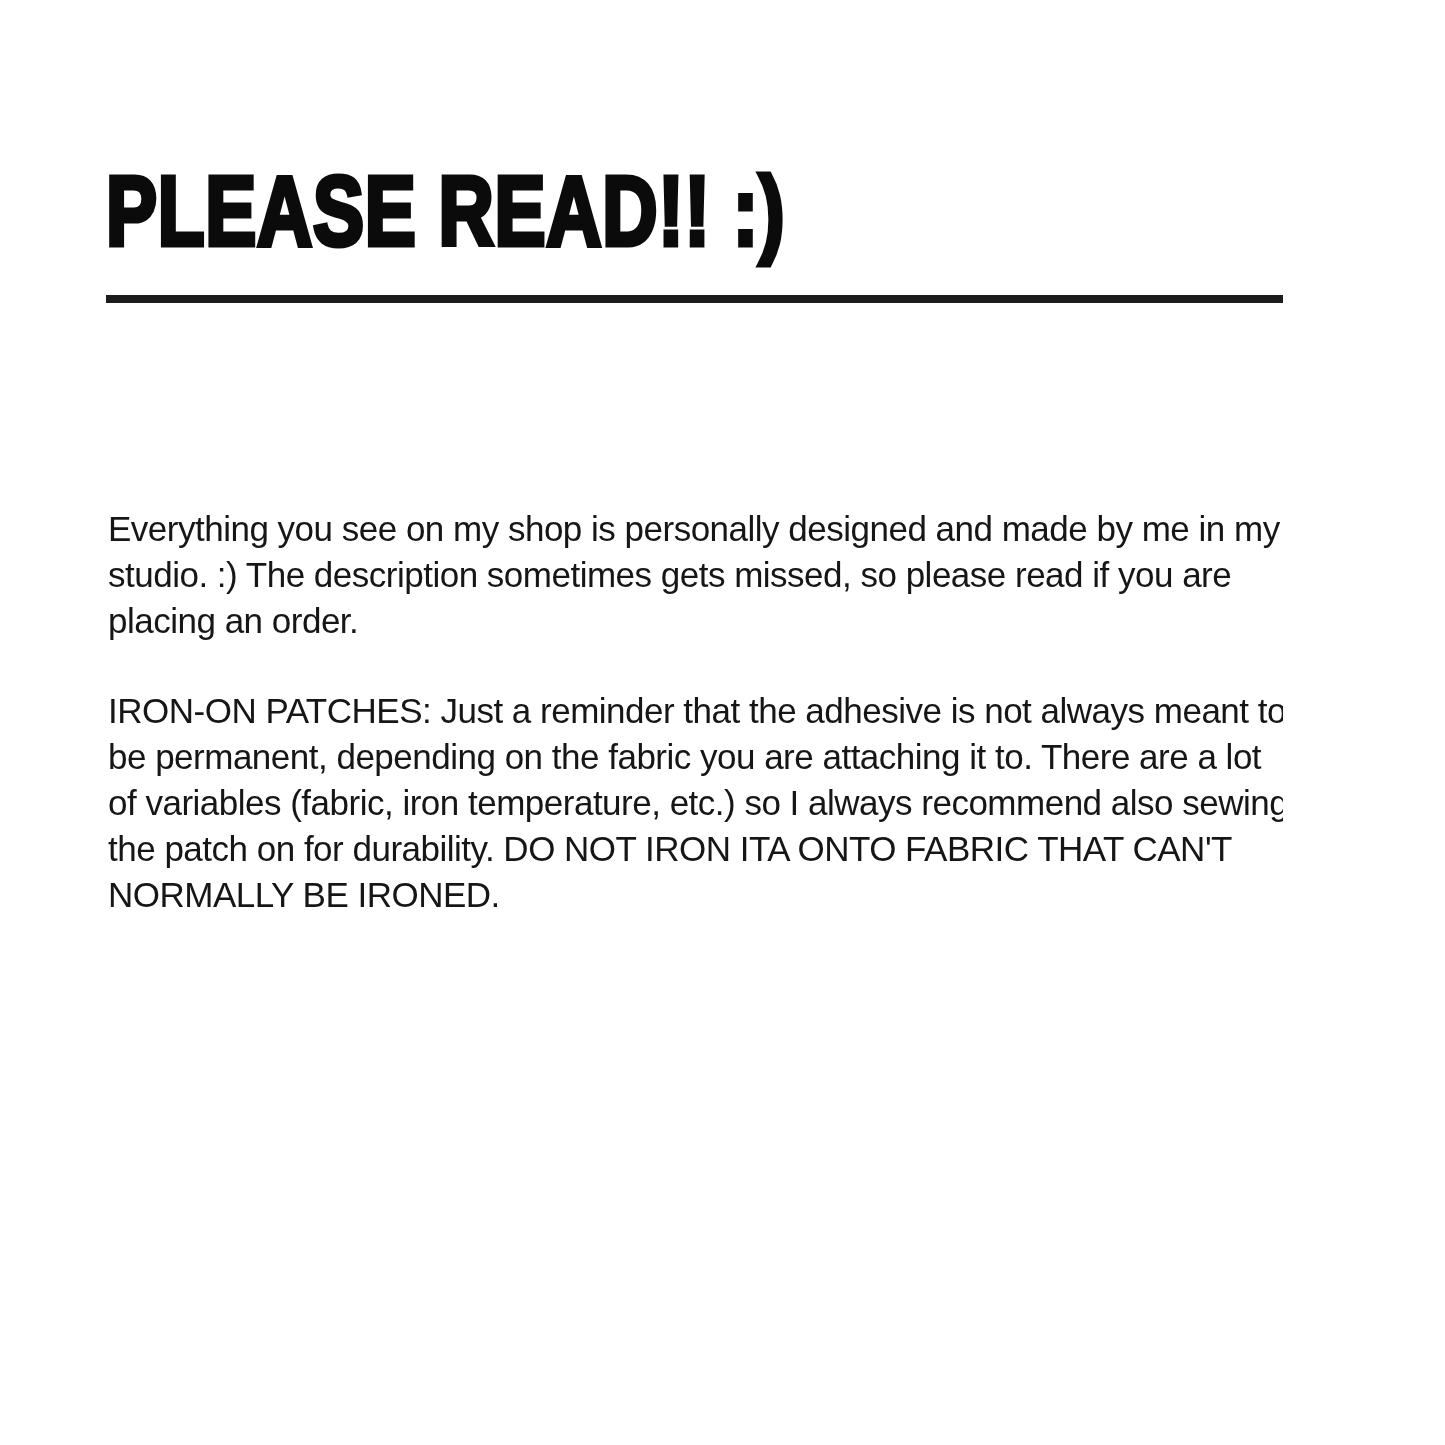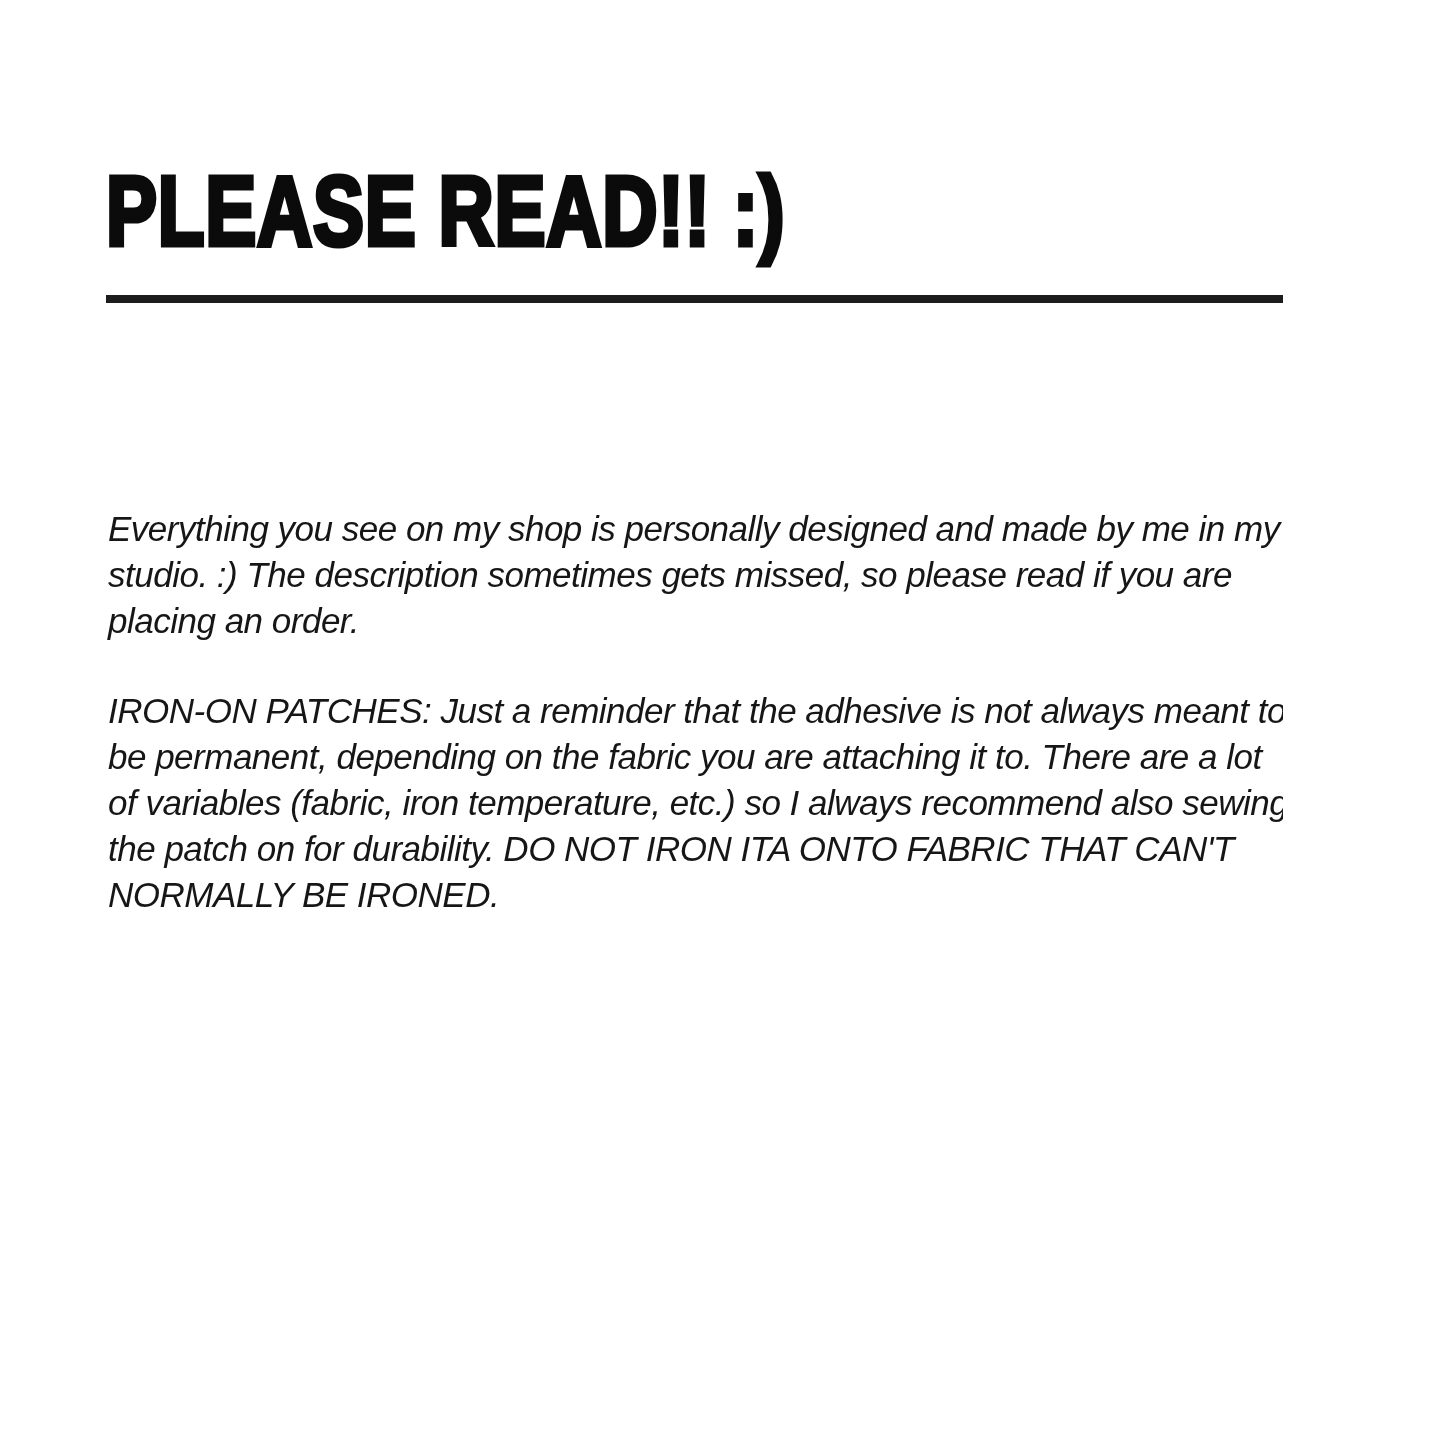--- a/index.html
+++ b/index.html
@@ -45,21 +45,20 @@
   }
   .notice-body {
     position: absolute;
     left: 108px;
     top: 506px;
     width: 1330px;
     color: #161616;
     font-size: 35px;
     line-height: 46px;
     letter-spacing: -0.5px;
-    font-style: italic;
   }
   .notice-body p {
     margin: 0 0 44px 0;
     white-space: pre-line; 
   }
 </style>
 </head>
 <body>
 
 <div class="page">

